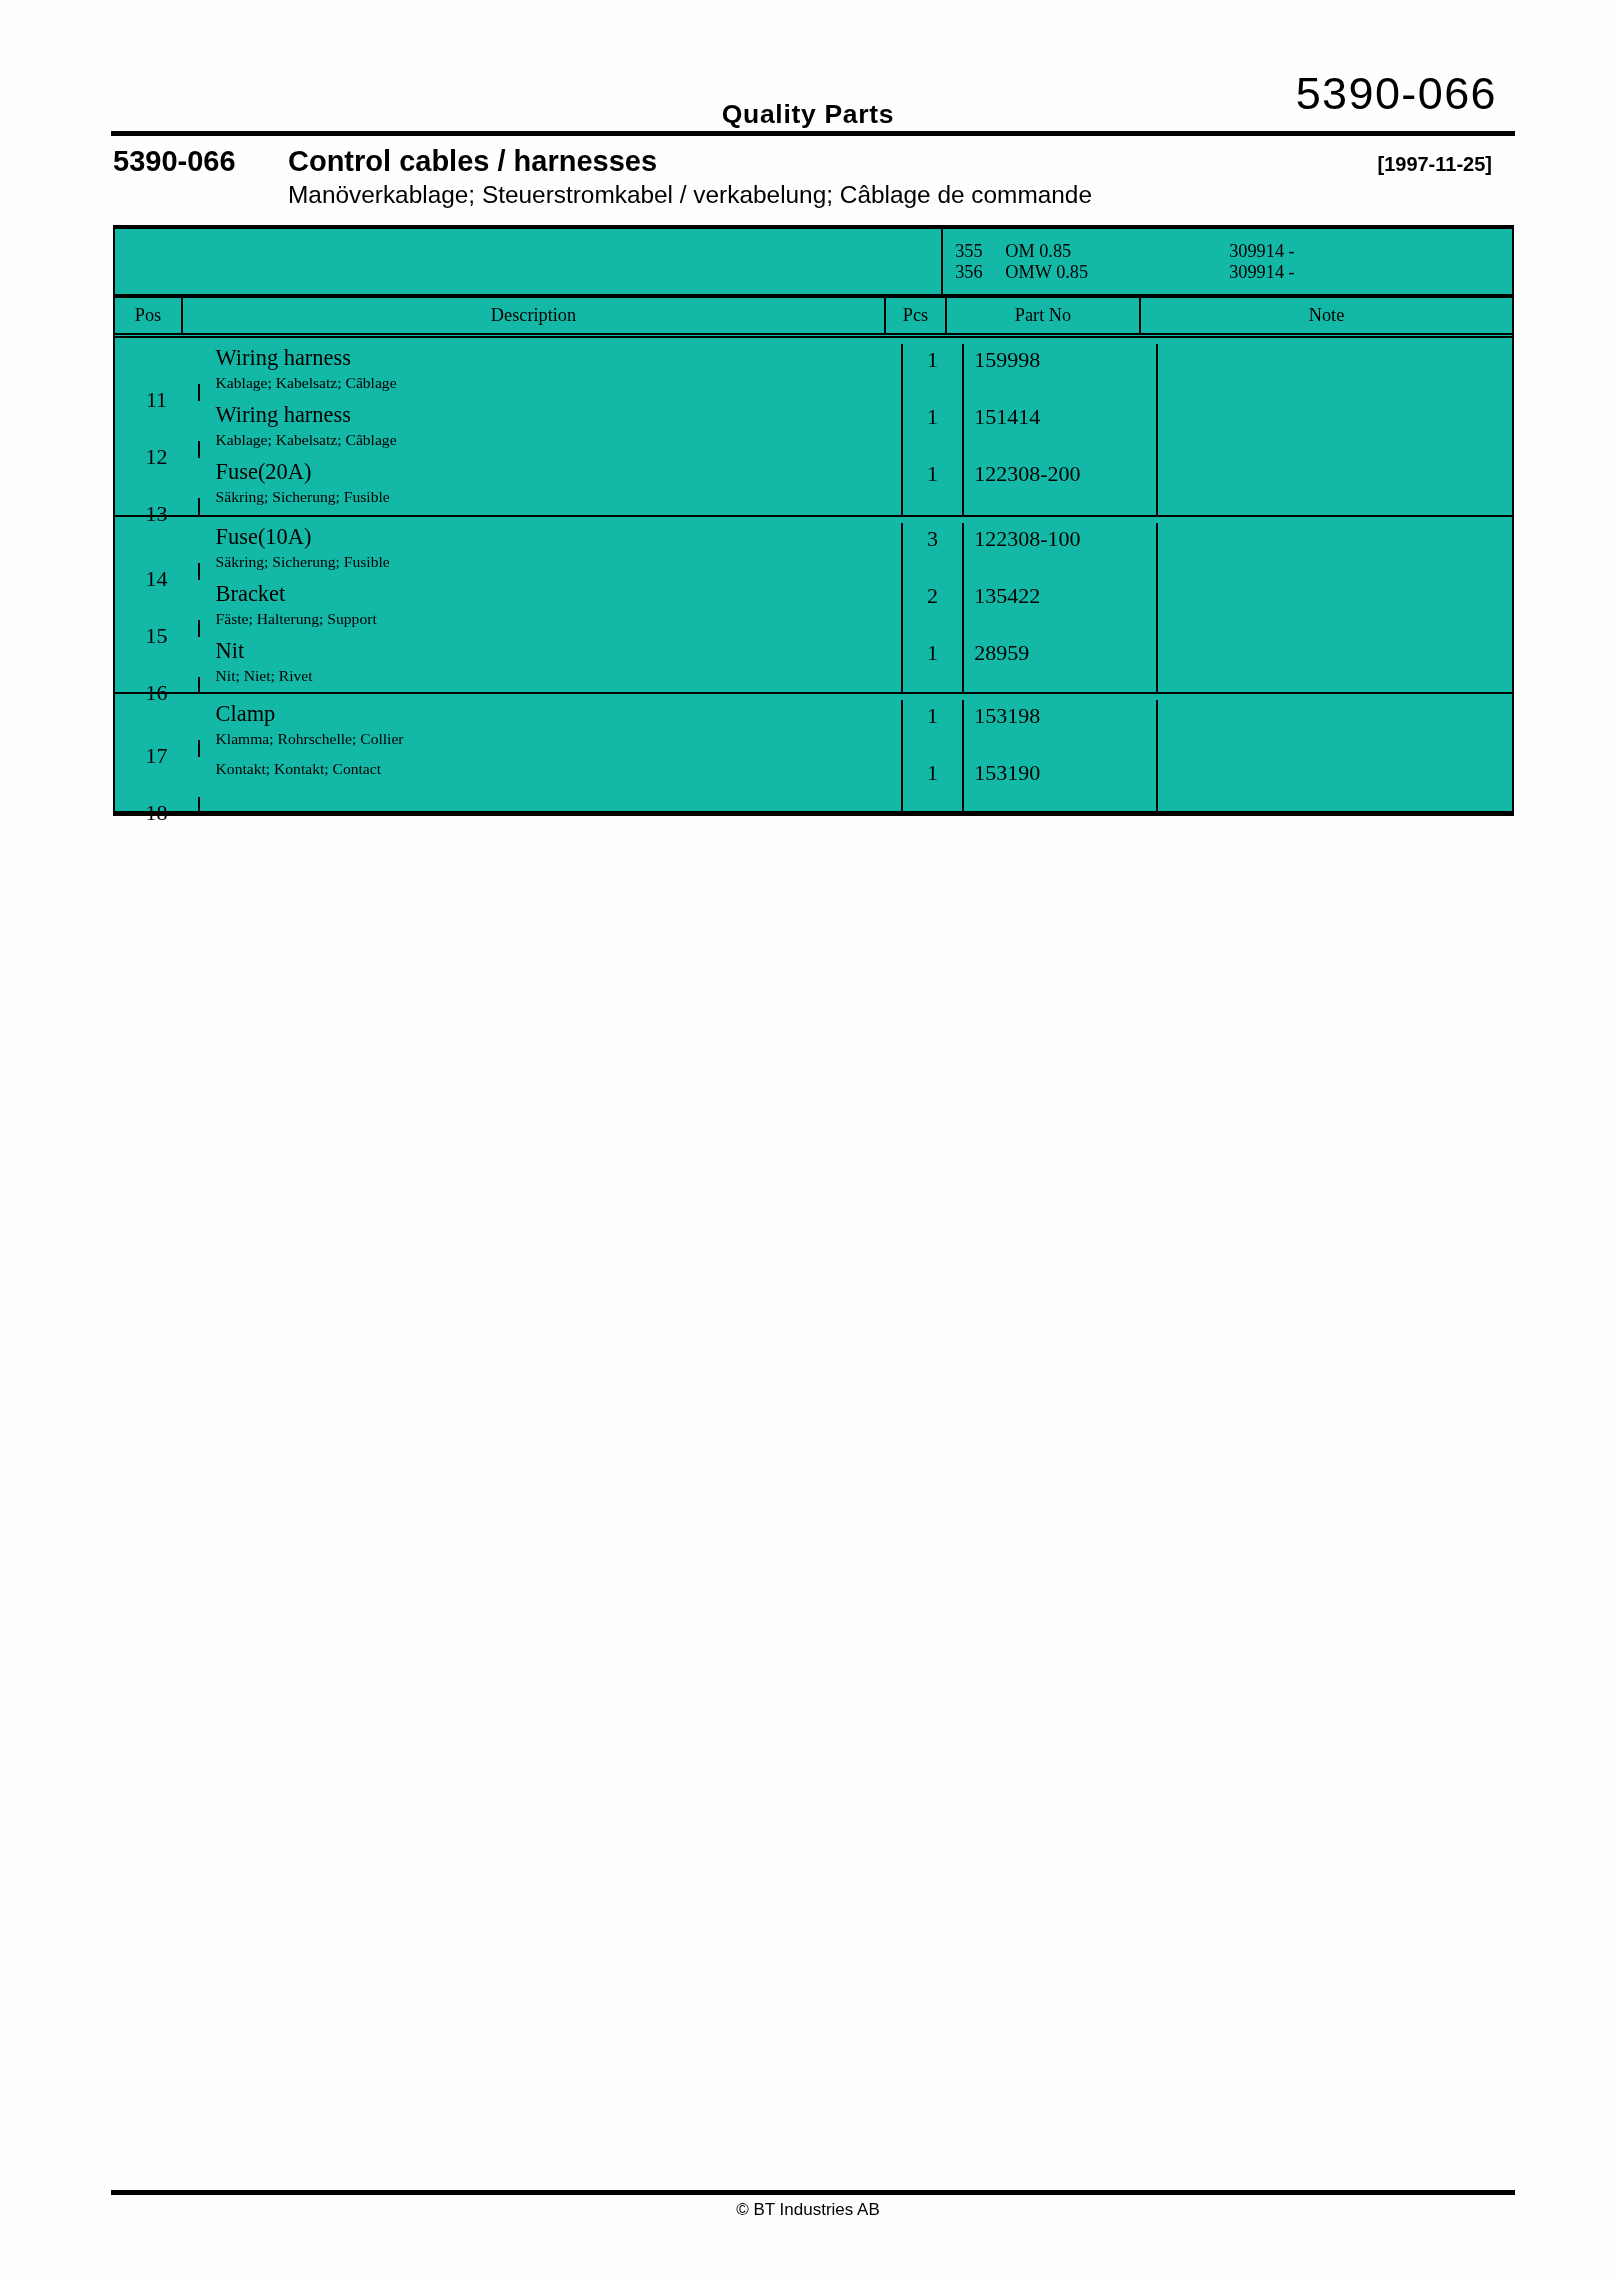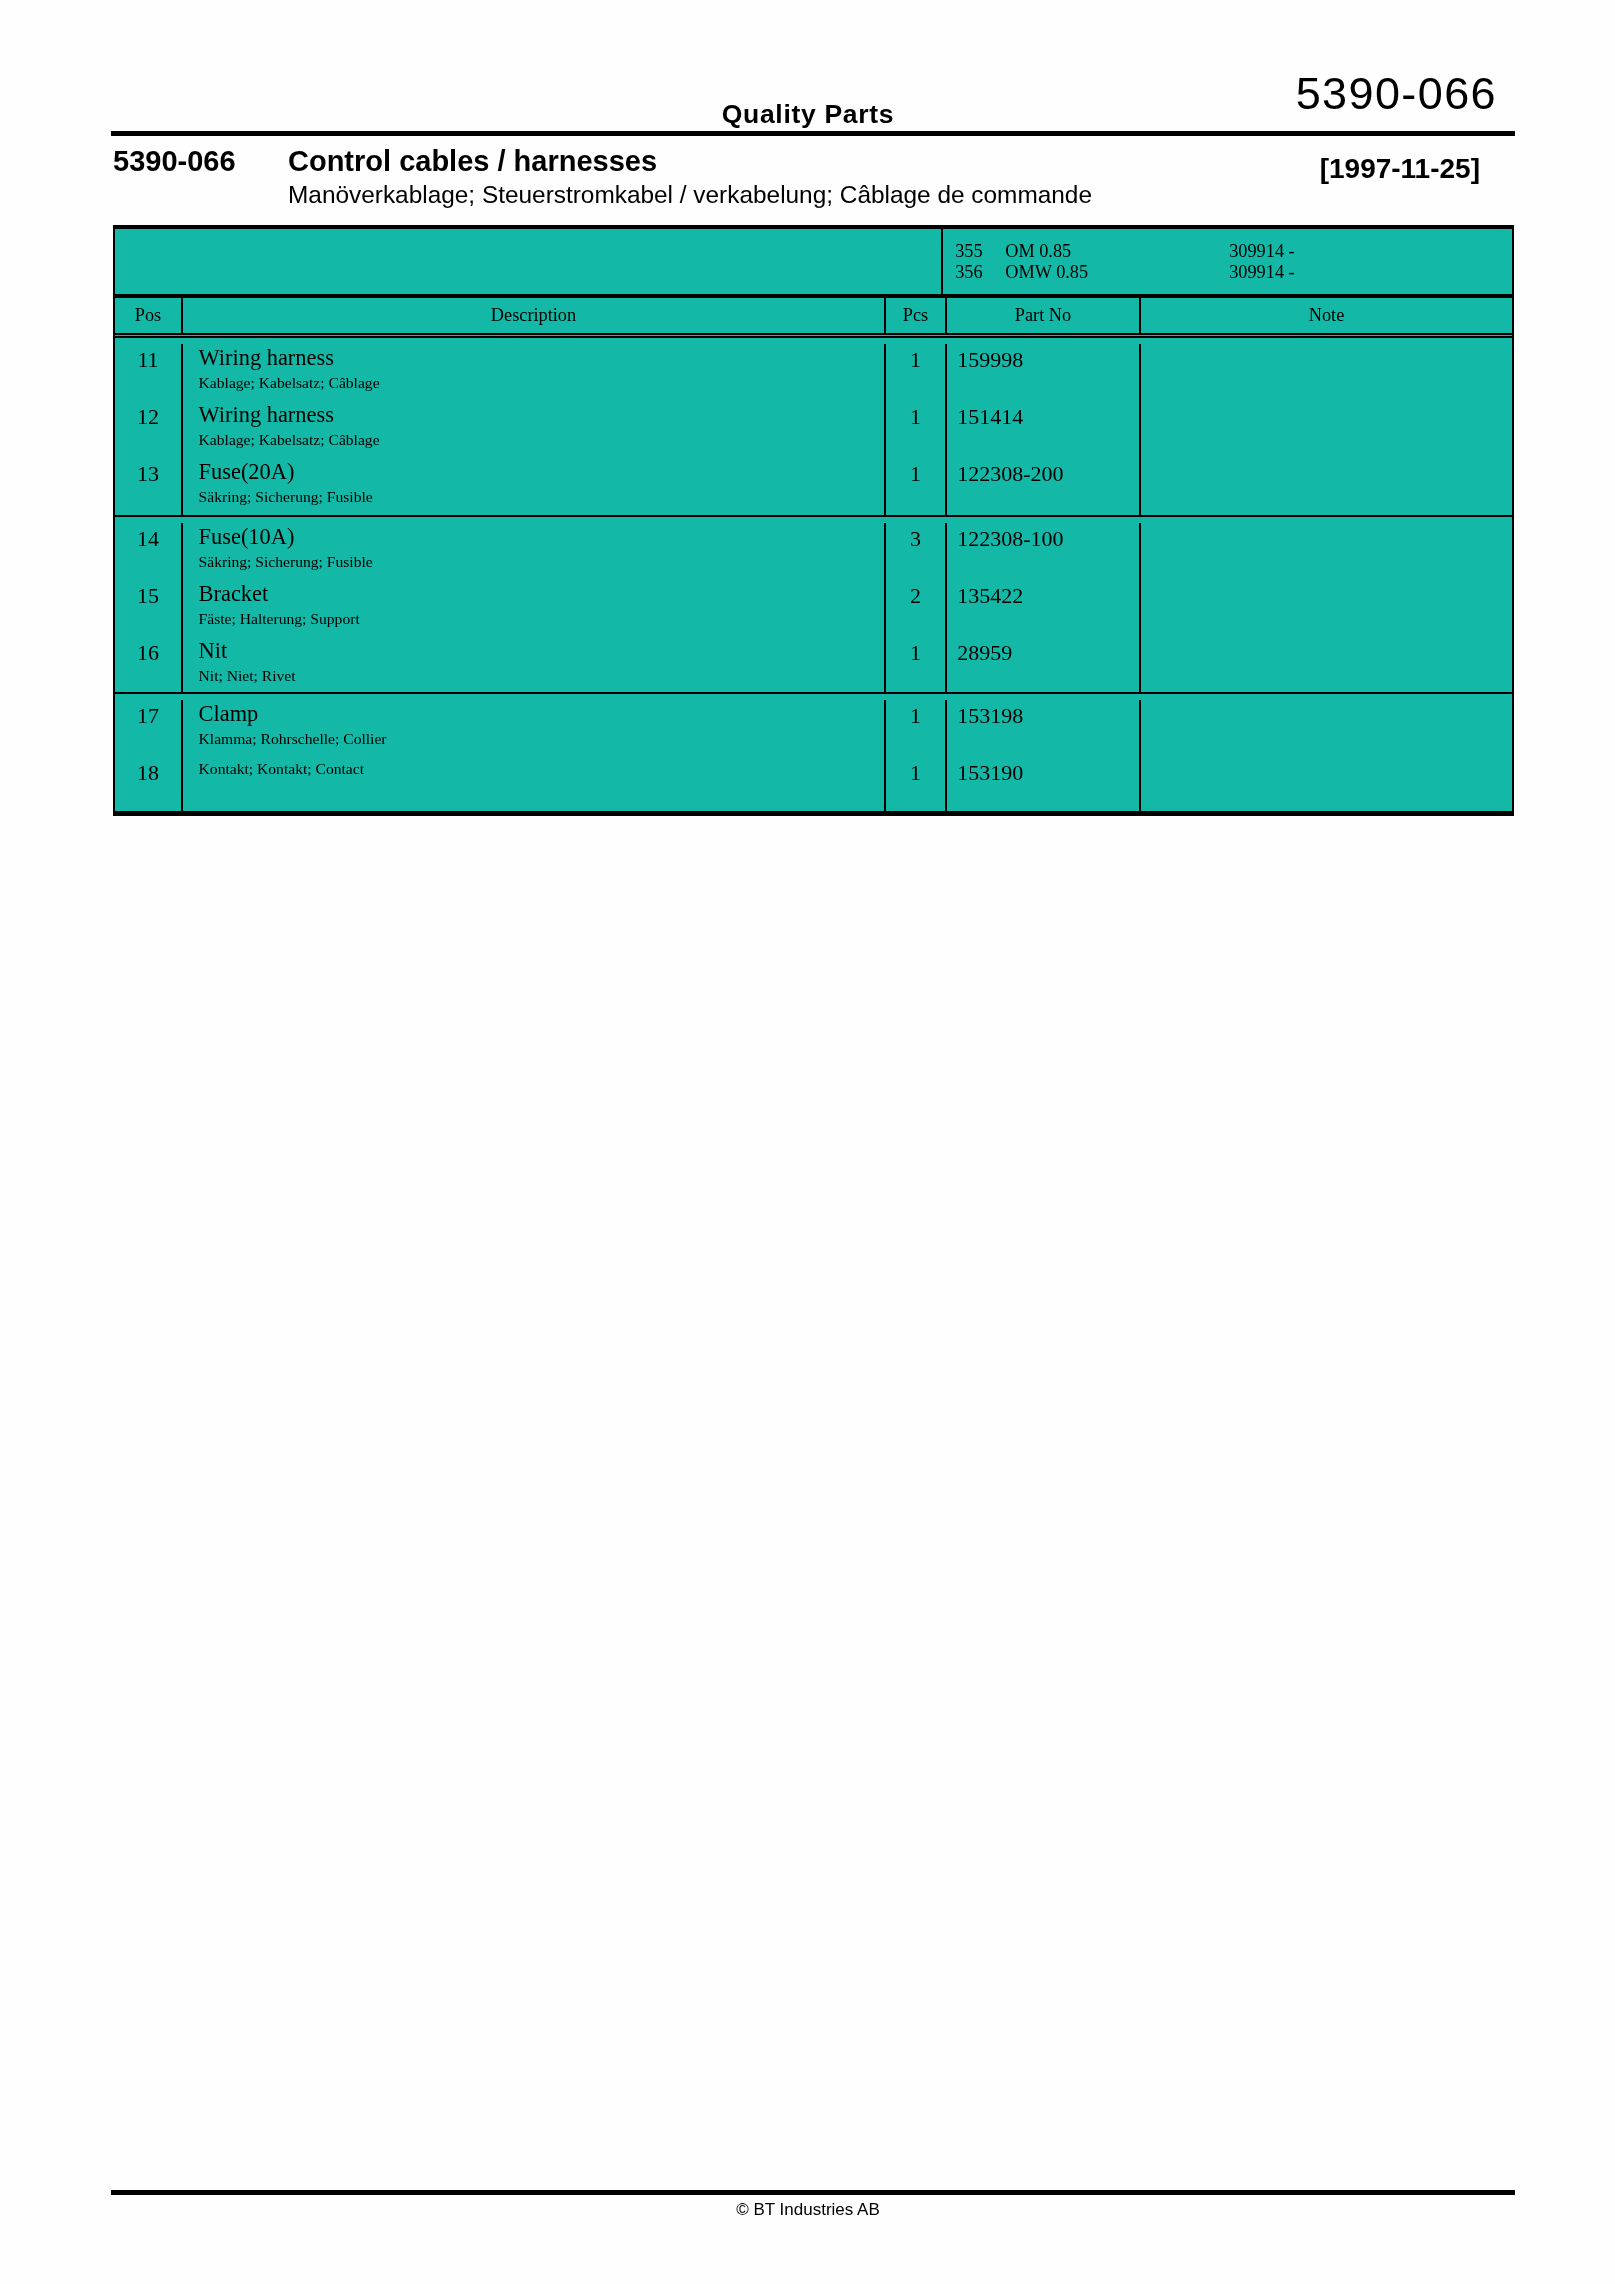--- a/index.html
+++ b/index.html
@@ -31,22 +31,22 @@
   }
   .title-code {
     position: absolute; left: 113px; top: 145px;
     font-size: 29px; font-weight: bold;
   }
   .title-text {
     position: absolute; left: 288px; top: 145px;
     font-size: 29px; font-weight: bold;
   }
   .title-date {
-    position: absolute; right: 136px; top: 153px;
-    font-size: 28px; font-weight: bold;
+    position: absolute; right: 124px; top: 153px;
+    font-size: 20px; font-weight: bold;
   }
   .subtitle {
     position: absolute; left: 288px; top: 181px;
     font-size: 24.4px; font-weight: normal;
   }
 
   
   .parts-table {
     position: absolute; left: 113px; top: 225px;
     width: 1401px;
@@ -82,21 +82,21 @@
 
   .group { padding-top: 5.4px; }
   .group + .group { border-top: 2.7px solid #000; }
   .g3rows { height: 177px; }
   .g2rows { height: 119px; }
 
   .row { display: flex; height: 57px; }
   .row > div { border-right: 2px solid #000; }
   .row > div:last-child { border-right: none; }
   .c-pos {
-    width: 68px; text-align: center; font-size: 22px; padding-top: 3.4px;
+    width: 85px; text-align: center; font-size: 22px; padding-top: 3.4px; margin-top: 40px;
   }
   .c-desc { width: 703px; padding: 0 0 0 15.6px; }
   .desc-main { font-size: 22.4px; line-height: 26px; padding-top: 1.4px; }
   .desc-sub  { font-size: 15.6px; line-height: 17.7px; margin-top: 2.7px; }
   .c-pcs {
     width: 61px; text-align: center; font-size: 22px; padding-top: 3.4px;
   }
   .c-part { width: 194px; font-size: 22px; padding: 3.4px 0 0 10.2px; }
   .c-note { flex: 1; }
 

